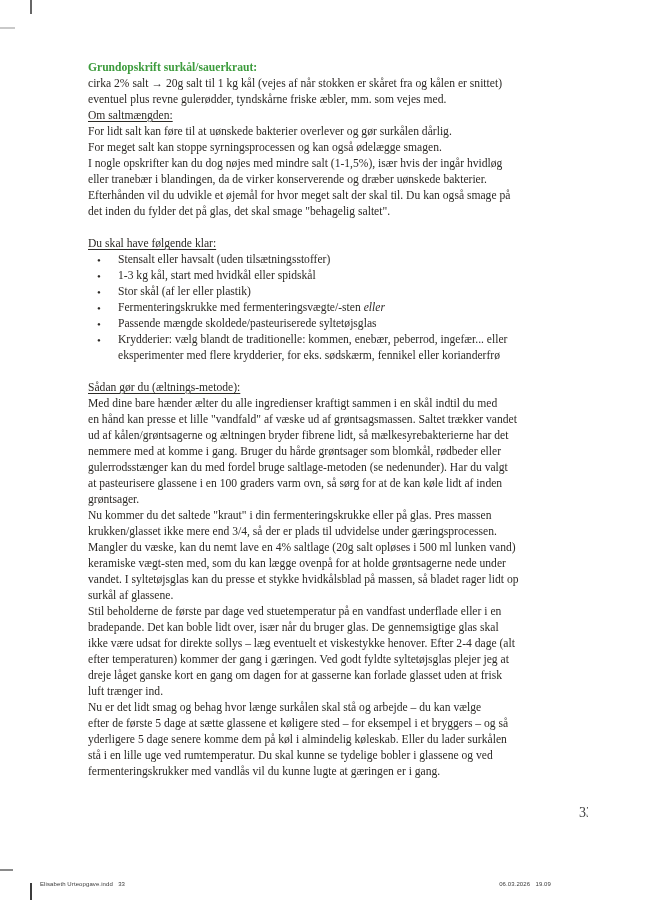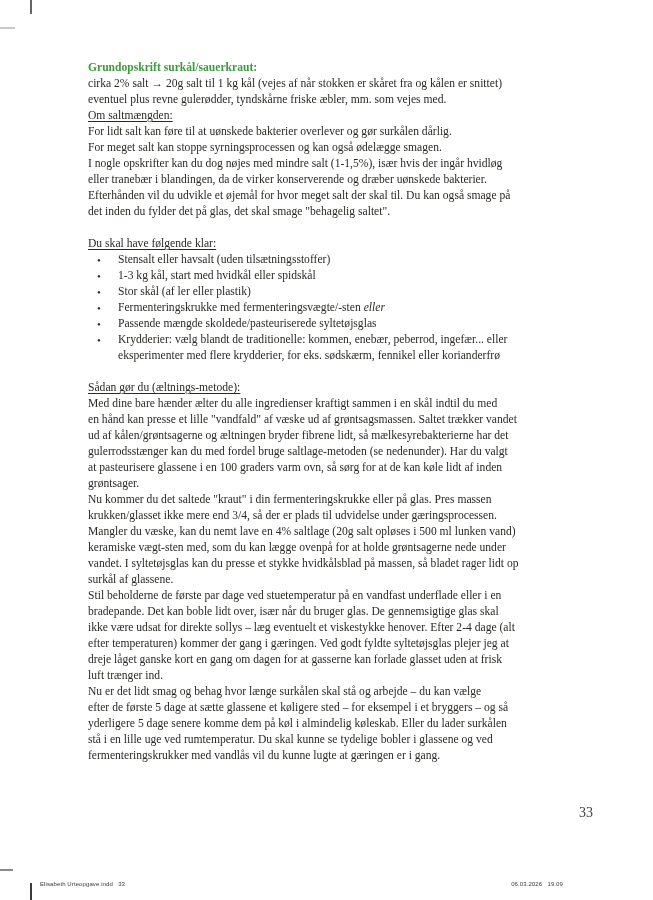--- a/index.html
+++ b/index.html
@@ -1,19 +1,18 @@
 <!DOCTYPE html>
 <html style="--title-green: #3c9b3c;"><head>
 <meta charset="utf-8">
 <style>
   html,body{margin:0;padding:0;background:#ffffff;}
   .page{
     position:relative;width:588px;height:900px;background:#ffffff;overflow:hidden;
     font-family:"Liberation Serif","DejaVu Serif",serif;
-    padding-left:12px;
   }
   
   .crop{position:absolute;background:#666;}
   .crop.h{height:2px;background:#c9c9c9;}
   .crop.hb{height:2px;background:#8a8a8a;}
   .crop.v{width:1.5px;}
   .crop.vb{width:1.5px;background:#3c3c3c;}
   
   .content{
     position:absolute;left:88px;top:60px;width:484px;
@@ -91,20 +90,21 @@
         </div>
         <div class="bullet-item">
           <span class="bullet-dot">•</span>
           <span class="bullet-text">Krydderier: vælg blandt de traditionelle: kommen, enebær, peberrod, ingefær... eller eksperimenter med flere krydderier, for eks. sødskærm, fennikel eller korianderfrø</span>
         </div>
         <div class="spacer"></div>
         <div class="section-heading"><span>Sådan gør du (æltnings-metode):</span></div>
         <div class="line">Med dine bare hænder ælter du alle ingredienser kraftigt sammen i en skål indtil du med</div>
         <div class="line">en hånd kan presse et lille "vandfald" af væske ud af grøntsagsmassen. Saltet trækker vandet</div>
         <div class="line">ud af kålen/grøntsagerne og æltningen bryder fibrene lidt, så mælkesyrebakterierne har det</div>
+        <div class="line">nemmere med at komme i gang. Bruger du hårde grøntsager som blomkål, rødbeder eller</div>
         <div class="line">gulerrodsstænger kan du med fordel bruge saltlage-metoden (se nedenunder). Har du valgt</div>
         <div class="line">at pasteurisere glassene i en 100 graders varm ovn, så sørg for at de kan køle lidt af inden</div>
         <div class="line">grøntsager.</div>
         <div class="line">Nu kommer du det saltede "kraut" i din fermenteringskrukke eller på glas. Pres massen</div>
         <div class="line">krukken/glasset ikke mere end 3/4, så der er plads til udvidelse under gæringsprocessen.</div>
         <div class="line">Mangler du væske, kan du nemt lave en 4% saltlage (20g salt opløses i 500 ml lunken vand)</div>
         <div class="line">keramiske vægt-sten med, som du kan lægge ovenpå for at holde grøntsagerne nede under</div>
         <div class="line">vandet. I syltetøjsglas kan du presse et stykke hvidkålsblad på massen, så bladet rager lidt op</div>
         <div class="line">surkål af glassene.</div>
         <div class="line">Stil beholderne de første par dage ved stuetemperatur på en vandfast underflade eller i en</div>

